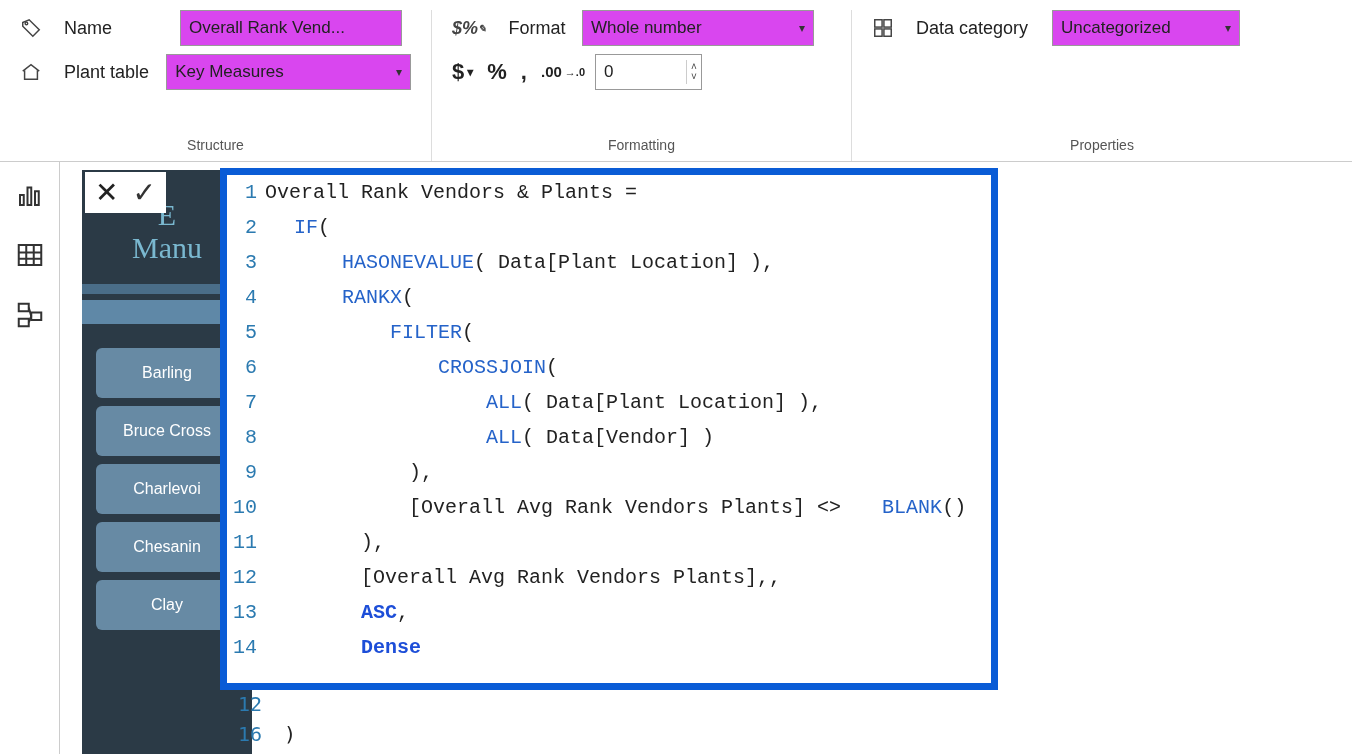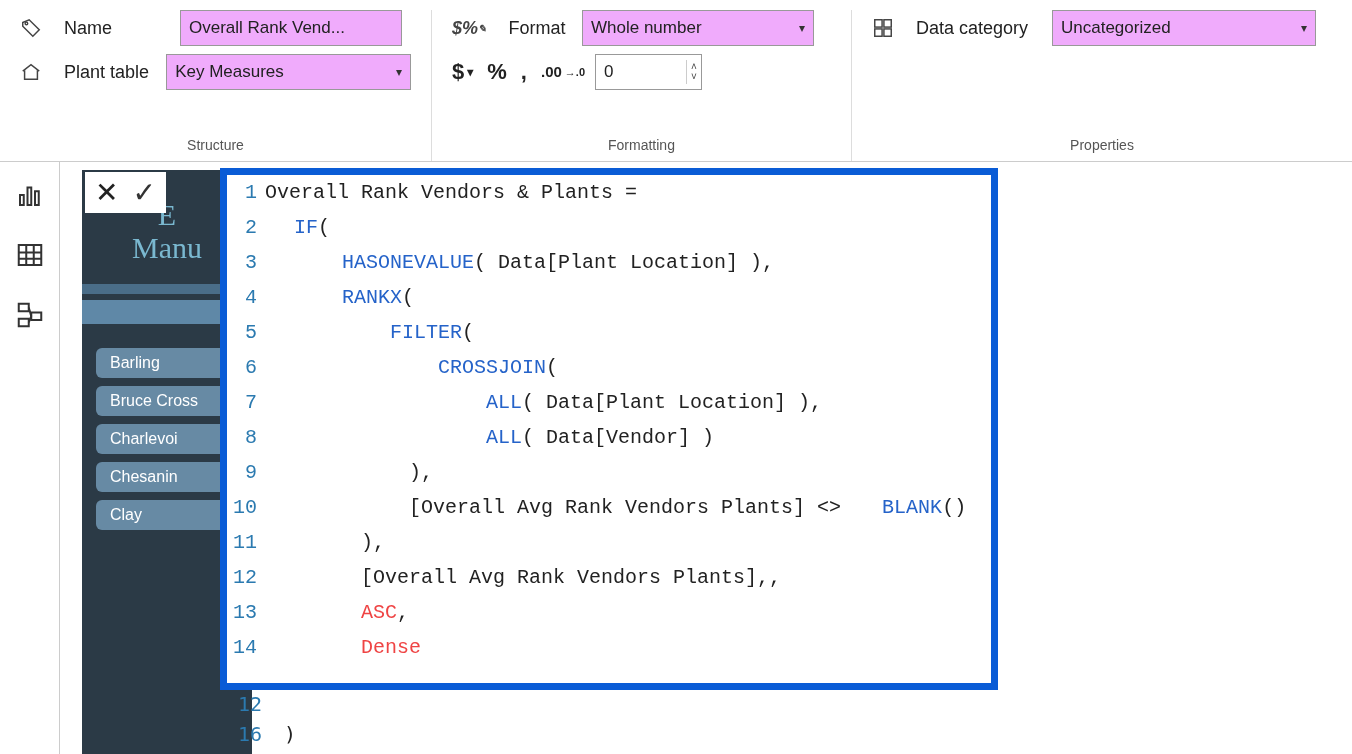--- a/index.html
+++ b/index.html
@@ -38,21 +38,21 @@
     left: 0;
     right: 0;
     text-align: center;
     font-size: 14px;
     color: #555;
   }
   .row { display: flex; align-items: center; gap: 10px; margin-bottom: 8px; }
   .fld-label { display: flex; align-items: center; gap: 22px; width: 150px; font-size: 18px; }
   .ctrl {
     border: 1px solid #999;
-    background: #f0abfc;
+    background: #d946ef;
     height: 36px;
     padding: 4px 8px;
     font-size: 17px;
     display: flex;
     align-items: center;
     justify-content: space-between;
     gap: 6px;
   }
   .ctrl .caret {
     font-size: 12px;
@@ -125,23 +125,24 @@
     padding: 28px 10px 20px 10px;
     text-align: center;
     line-height: 1.1;
   }
   .report-bar1 { height: 10px; background: #4a6d88; margin: 0 0 6px 0; }
   .report-bar2 { height: 24px; background: #5f88a7; margin-bottom: 24px; }
   .pill {
     background: #678aa4;
     color: #fff;
     font-size: 16px;
-    padding: 6px 14px;
+    padding: 16px 14px;
     margin: 8px 14px;
     border-radius: 6px;
+    text-align: center;
     white-space: nowrap;
     overflow: hidden;
   }
 
   
   .formula-row {
     position: absolute;
     left: 85px;
     top: 172px;
     display: flex;
@@ -179,21 +180,21 @@
     color: #2b7ab0;
     user-select: none;
   }
   .code {
     flex: 1;
     white-space: pre;
     color: #222;
     position: relative;
   }
   .tok-fn { color: #2563c9; margin-left: 29px; }
-  .tok-key { color: #ef4444; }
+  .tok-key { color: #1d4ed8; font-weight: bold; }
   
   .trail {
     position: absolute;
     left: 232px;
     font-family: Consolas, monospace;
     font-size: 20px;
     color: #2b7ab0;
     z-index: 4;
   }
 </style>
@@ -270,21 +271,21 @@
         <span class="icon">
           <svg width="22" height="22" viewBox="0 0 24 24" fill="none" stroke="#444" stroke-width="1.6">
               <rect x="3" y="3" width="8" height="8"></rect>
               <rect x="13" y="3" width="8" height="8"></rect>
               <rect x="3" y="13" width="8" height="8"></rect>
               <rect x="13" y="13" width="8" height="8"></rect>
             </svg>
         </span>
         <span>Data category</span>
       </div>
-      <div class="ctrl" style="width:264px">
+      <div class="ctrl" style="width:188px">
         <span>Uncategorized</span>
         <span class="caret">▾</span>
       </div>
     </div>
     <div class="group-label">Properties</div>
   </div>
 </div>
 
 <div class="leftnav">
   <span class="nav-icon">

